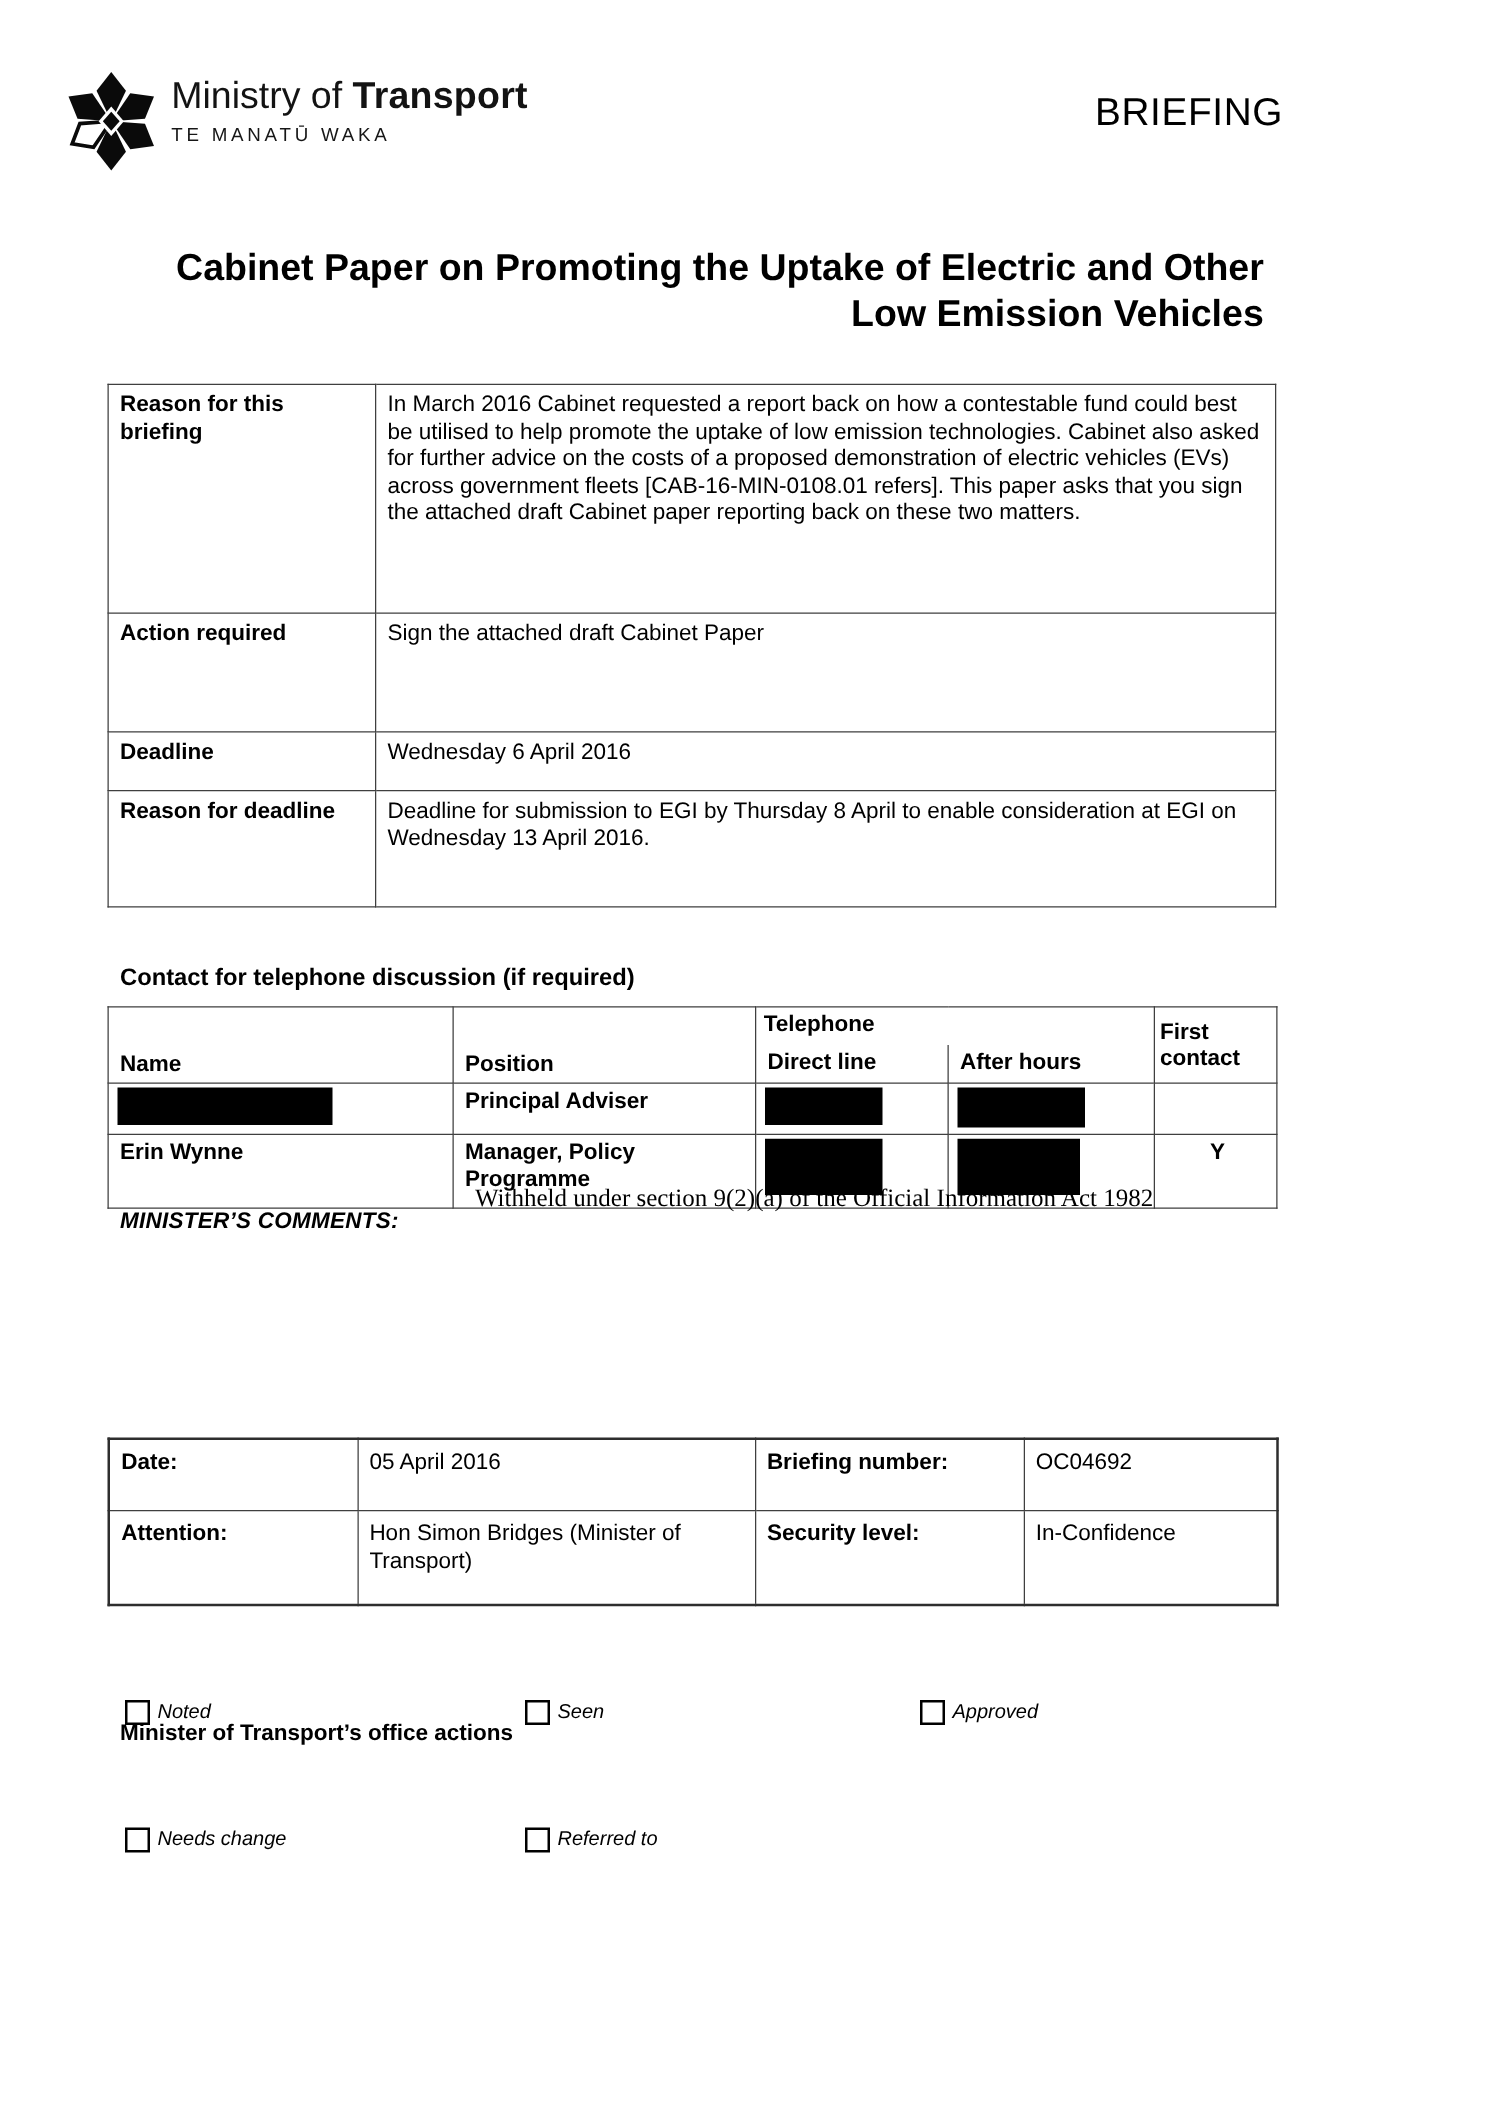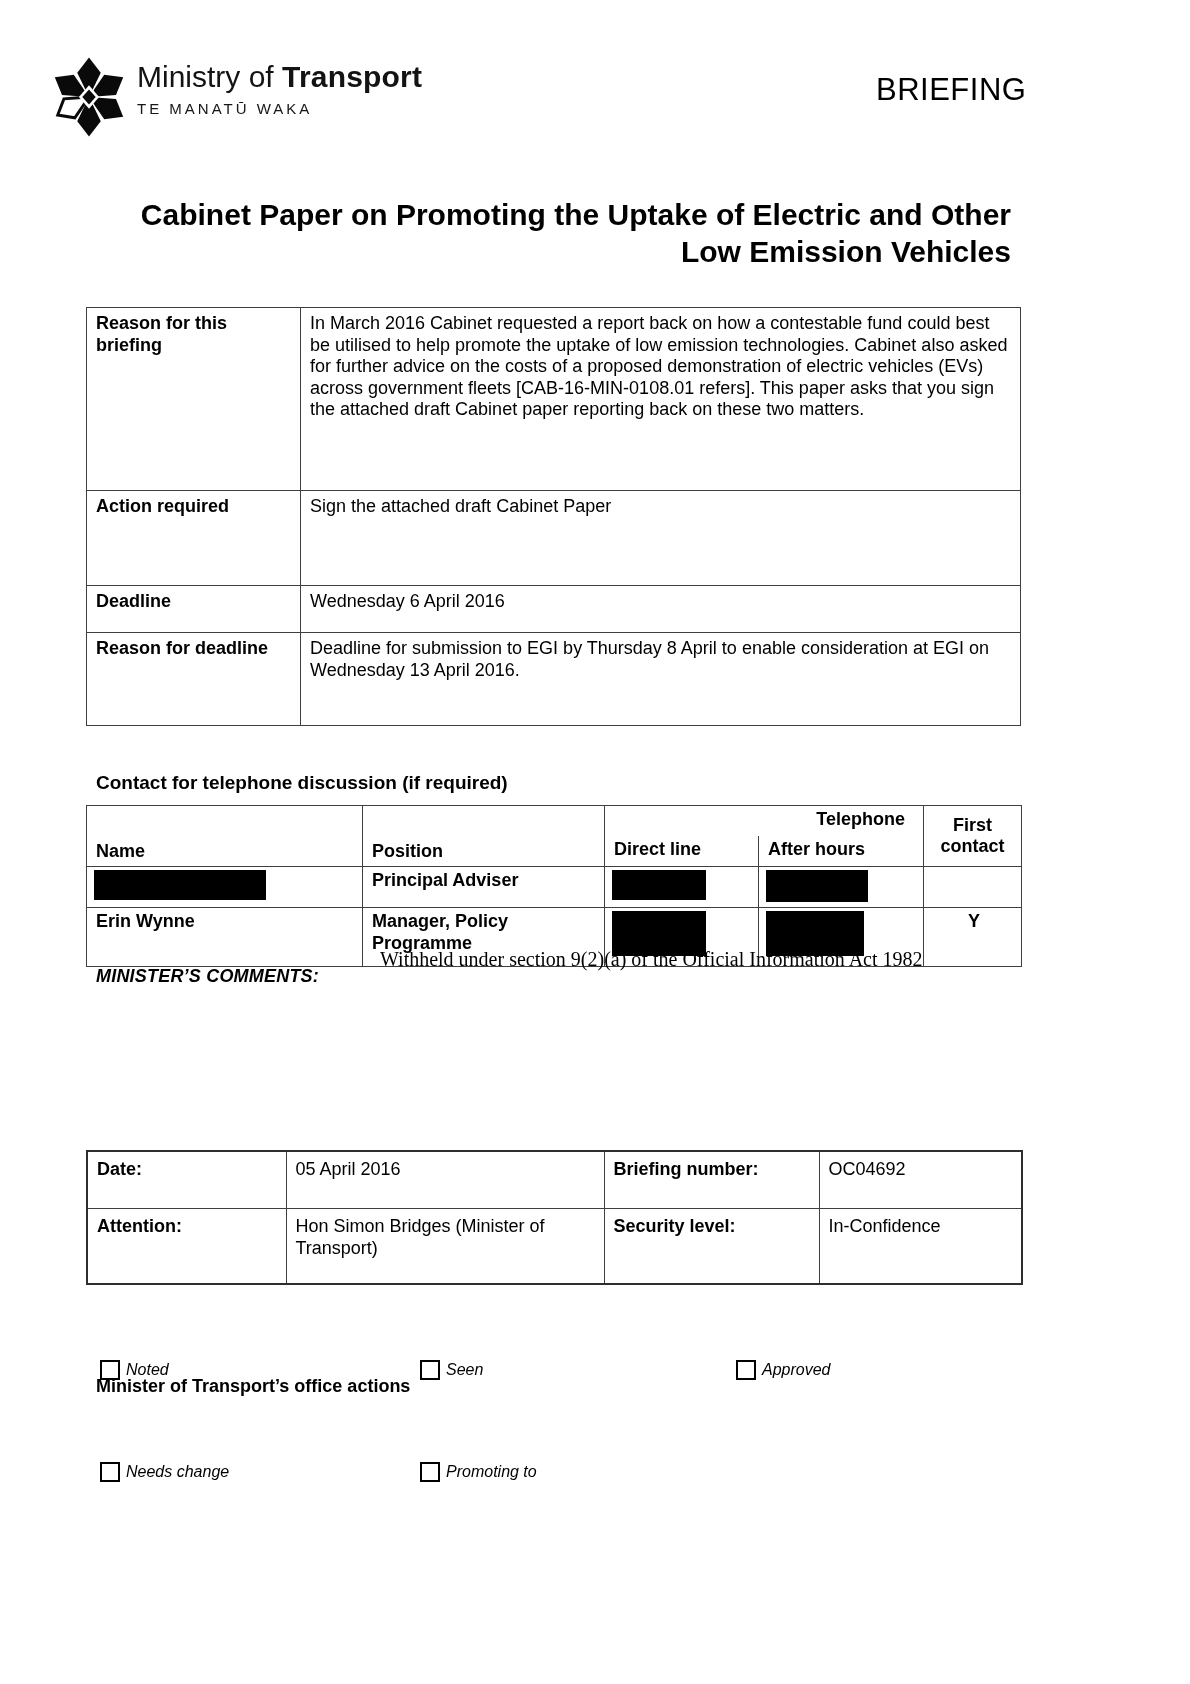--- a/index.html
+++ b/index.html
@@ -33,24 +33,24 @@
   .summary-table table{width:935px;}
   .summary-table .col-label{width:214px;}
   .summary-table td.label{font-weight:700;}
 
   
   .contact-heading{left:96px;top:772px;font-size:19px;font-weight:700;}
 
   
   .contact-table{left:86px;top:805px;}
   .contact-table table{width:935px;}
-  .contact-table th.tel{ text-align:right;border-bottom:none;height:24px;padding:3px 18px;}
+  .contact-table th.tel{ text-align:left;border-bottom:none;height:24px;padding:3px 6px;}
   .contact-table th.sub{border-top:none;height:24px;padding:3px 6px 3px 9px;}
   .contact-table th.bottomed{vertical-align:bottom;padding:3px 6px 4px 9px;}
-  .contact-table th.first{vertical-align:middle;text-align:center;padding:3px 4px;}
+  .contact-table th.first{vertical-align:middle;text-align:left;padding:3px 4px;}
   .contact-table td{padding:3px 6px 3px 9px;font-weight:bold;}
   .contact-table td.center{text-align:center;}
   .redact{background:#000;}
 
   
   .withheld-note{left:380px;top:948px;font-family:"Liberation Serif","DejaVu Serif",serif;
                  font-size:20px;color:#000;}
   .minister-comments{left:96px;top:966px;font-size:18px;font-weight:700;font-style:italic;letter-spacing:.2px;}
 
   
@@ -210,16 +210,16 @@
   <div class="abs chk" style="left:736px;top:1360px">
     <span class="box"></span>
     <span class="lbl">Approved</span>
   </div>
   <div class="abs chk" style="left:100px;top:1462px">
     <span class="box"></span>
     <span class="lbl">Needs change</span>
   </div>
   <div class="abs chk" style="left:420px;top:1462px">
     <span class="box"></span>
-    <span class="lbl">Promoting to</span>
+    <span class="lbl">Referred to</span>
   </div>
 
 </div>
 
 </body></html>

